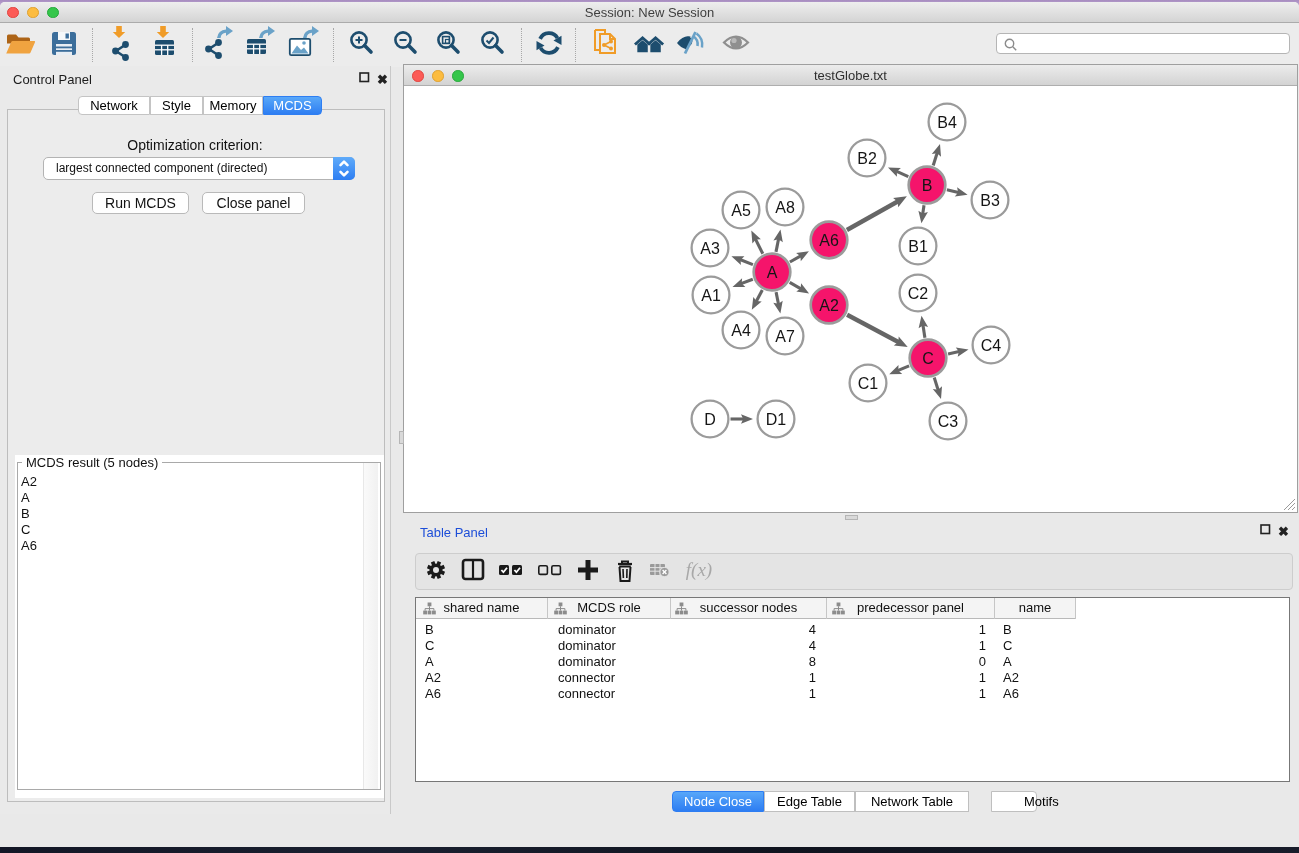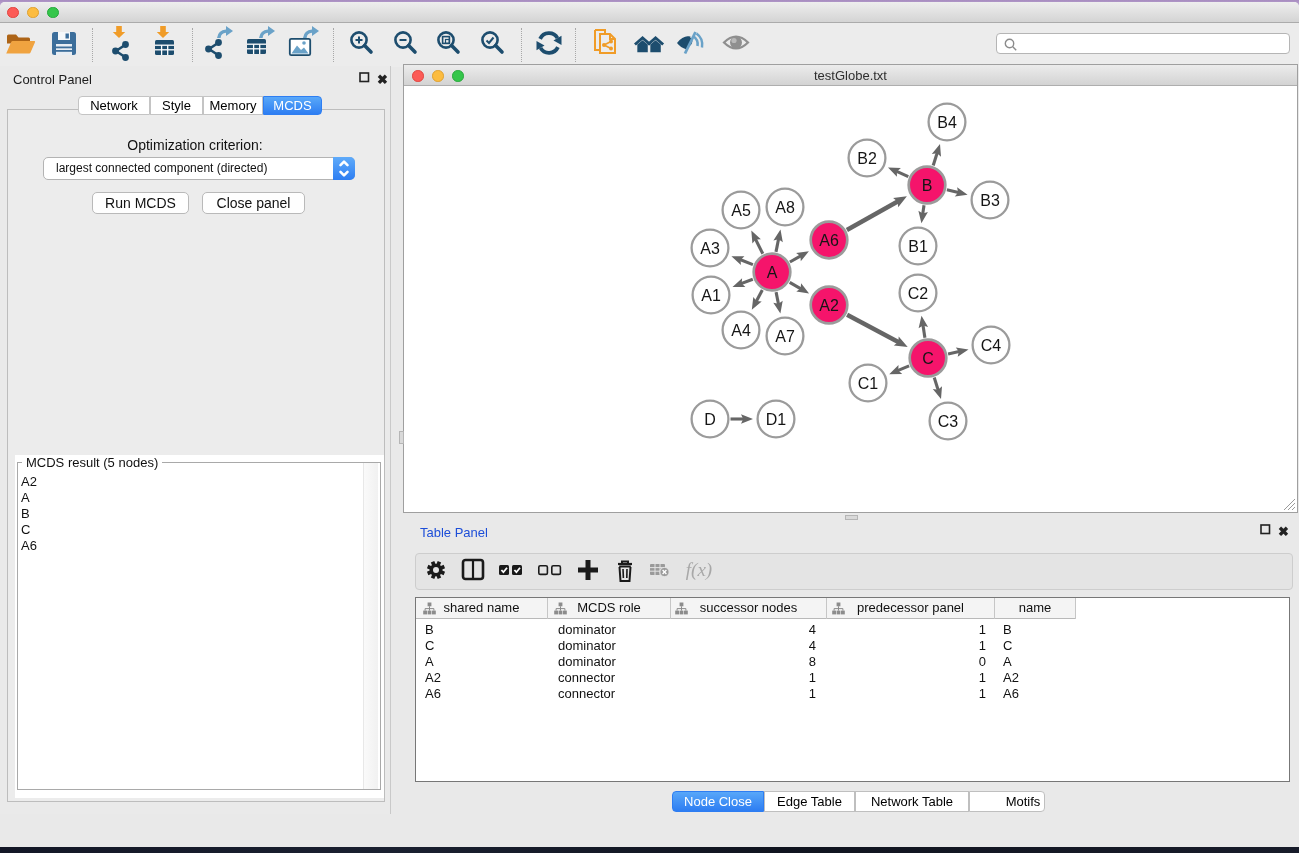--- a/index.html
+++ b/index.html
@@ -57,20 +57,21 @@
 .tab2{position:absolute;top:0;height:21px;background:#fff;border:1px solid #bfbfbf;color:#000;text-align:center;line-height:19px;}
 .tab2.sel{background:linear-gradient(180deg,#58a7f9,#2d7df2);border-color:#2d7df2;color:#fff;}
 .hier{position:absolute;width:13px;height:12px;}
 </style></head><body>
 <div id="deskpurple"></div>
 <div id="appwin">
 <div id="titlebar">
       <div class="tl" id="tb-red"></div>
       <div class="tl" id="tb-yel"></div>
       <div class="tl" id="tb-grn"></div>
+      <div class="tt">Session: New Session</div>
     </div>
 <div id="toolbar">
 <div class="sep" style="left:92px;"></div>
       <div class="sep" style="left:192px;"></div>
       <div class="sep" style="left:333px;"></div>
       <div class="sep" style="left:521px;"></div>
       <div class="sep" style="left:575px;"></div>
       <div class="ic" style="left:3px;"><svg width="34" height="38" viewBox="0 0 34 38">
           <path d="M4 12 q0-1.5 1.5-1.5 h7.5 l2.5 3 h10 q1.5 0 1.5 1.5 v4.5 h-23 z" fill="#ad6417"></path>
           <path d="M3.2 29.5 l5-11.5 q0.4-1 1.5-1 h21.5 q1.3 0 0.8 1.2 l-4.6 10.6 q-0.4 0.7-1.2 0.7 h-22.3 q-1 0-0.7 0 z" fill="#f0a340"></path>
@@ -512,16 +513,16 @@
         <div class="trow" style="left:9px;top:88px;width:120px;">A6</div>
         <div class="trow" style="left:142px;top:88px;width:120px;">connector</div>
         <div class="trow" style="left:320px;top:88px;width:80px;text-align:right;">1</div>
         <div class="trow" style="left:490px;top:88px;width:80px;text-align:right;">1</div>
         <div class="trow" style="left:587px;top:88px;width:60px;">A6</div>
 </div>
 <div class="tabbar2">
 <div class="tab2 sel" style="left:269px;width:92px;border-radius:4px 0 0 4px;">Node Close</div>
 <div class="tab2" style="left:361px;width:91px;">Edge Table</div>
 <div class="tab2" style="left:452px;width:114px;">Network Table</div>
-<div class="tab2" style="left:566px;width:76px;border-radius:0 4px 4px 0;padding-left:32px;">Motifs</div>
+<div class="tab2" style="left:588px;width:46px;border-radius:0 4px 4px 0;padding-left:32px;">Motifs</div>
 </div>
 </div>
 </div>
 
 </body></html>

